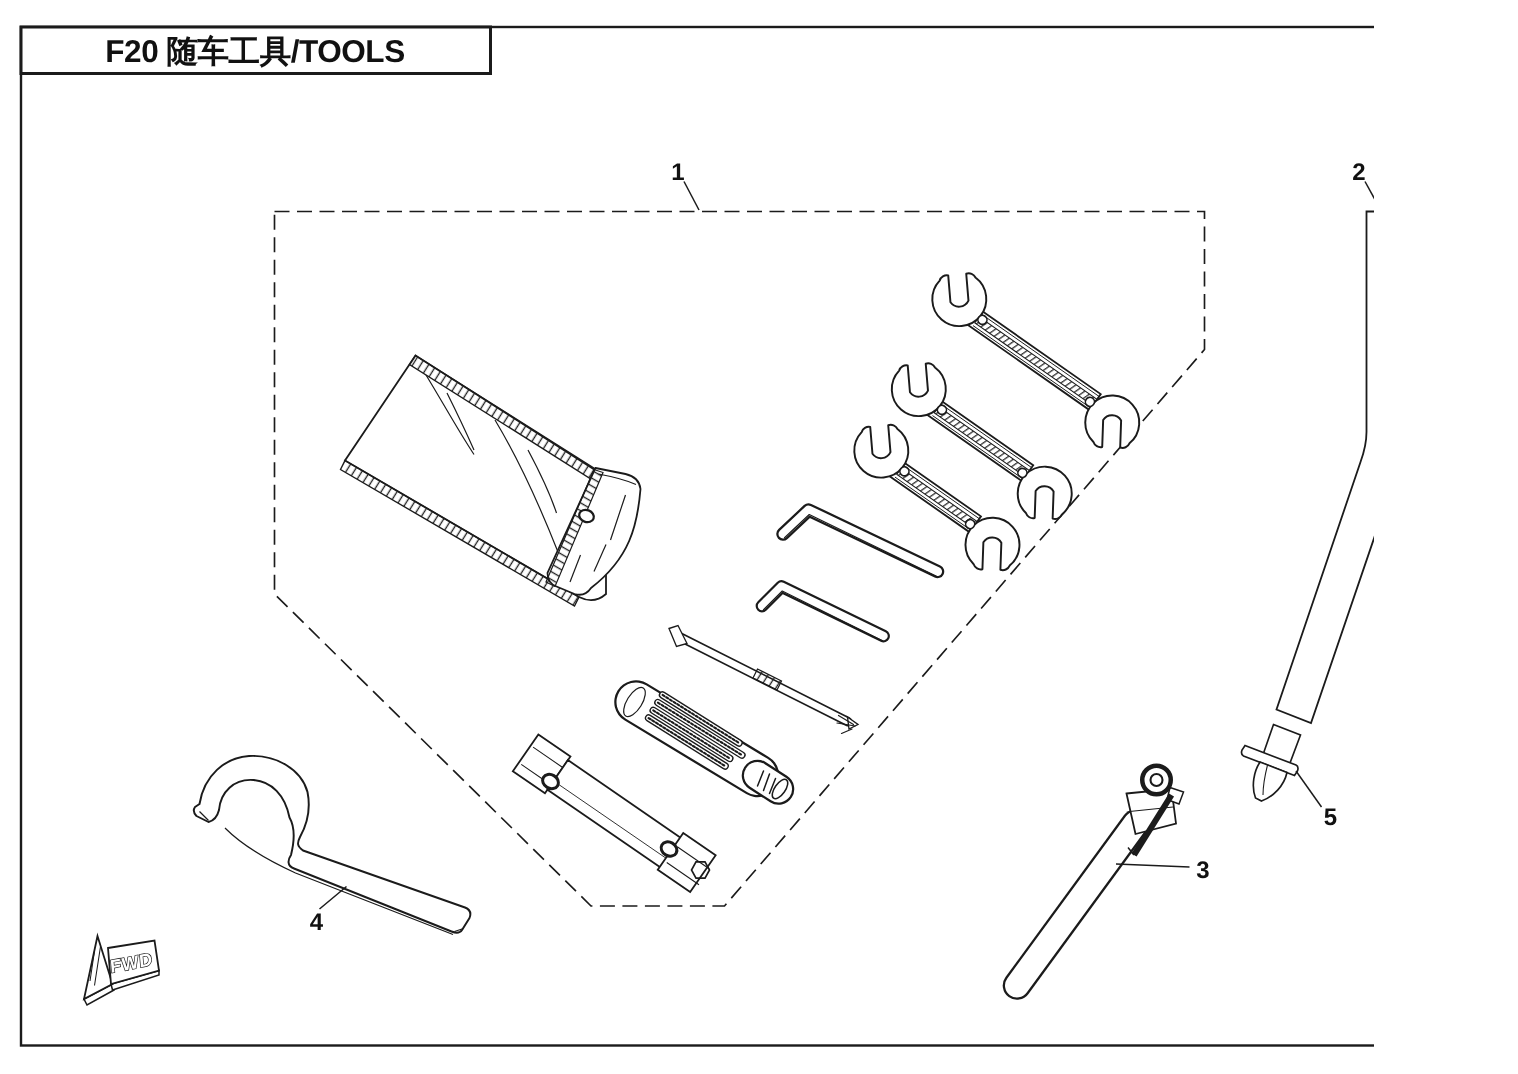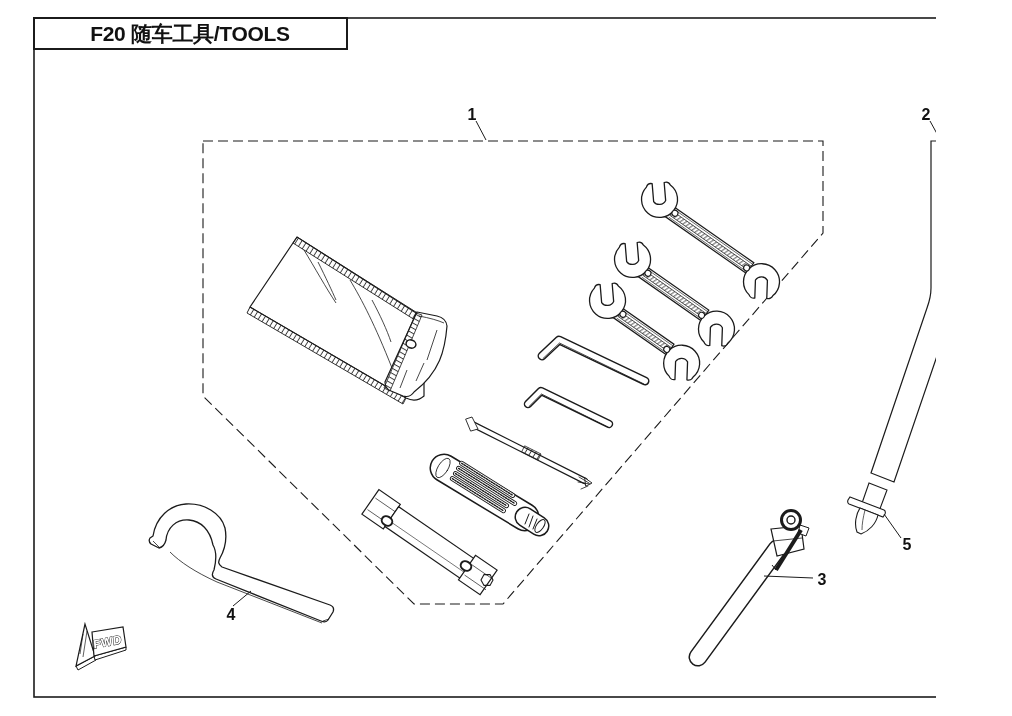--- a/index.html
+++ b/index.html
@@ -1,17 +1,17 @@
 <!DOCTYPE html>
 <html><head>
 <meta charset="utf-8">
 <style>
   html,body{margin:0;padding:0;background:#ffffff;}
   .page{position:relative;width:916px;height:716px;background:#ffffff;overflow:hidden;
-        font-family:"Liberation Sans",sans-serif;padding-left:20px;}
+        font-family:"Liberation Sans",sans-serif;}
   svg{display:block}
   svg text{font-family:"Liberation Sans","DejaVu Sans",sans-serif;}
   .callout-num{font-size:16px;font-weight:bold;fill:#111;}
   .title-text{font-size:21px;font-weight:bold;fill:#111;letter-spacing:-0.3px;}
   .fwd-text{font-size:12px;font-weight:bold;fill:#ffffff;stroke:#111;stroke-width:0.9px;
             paint-order:stroke;letter-spacing:0.5px;}
 </style>
 </head>
 <body>
 

